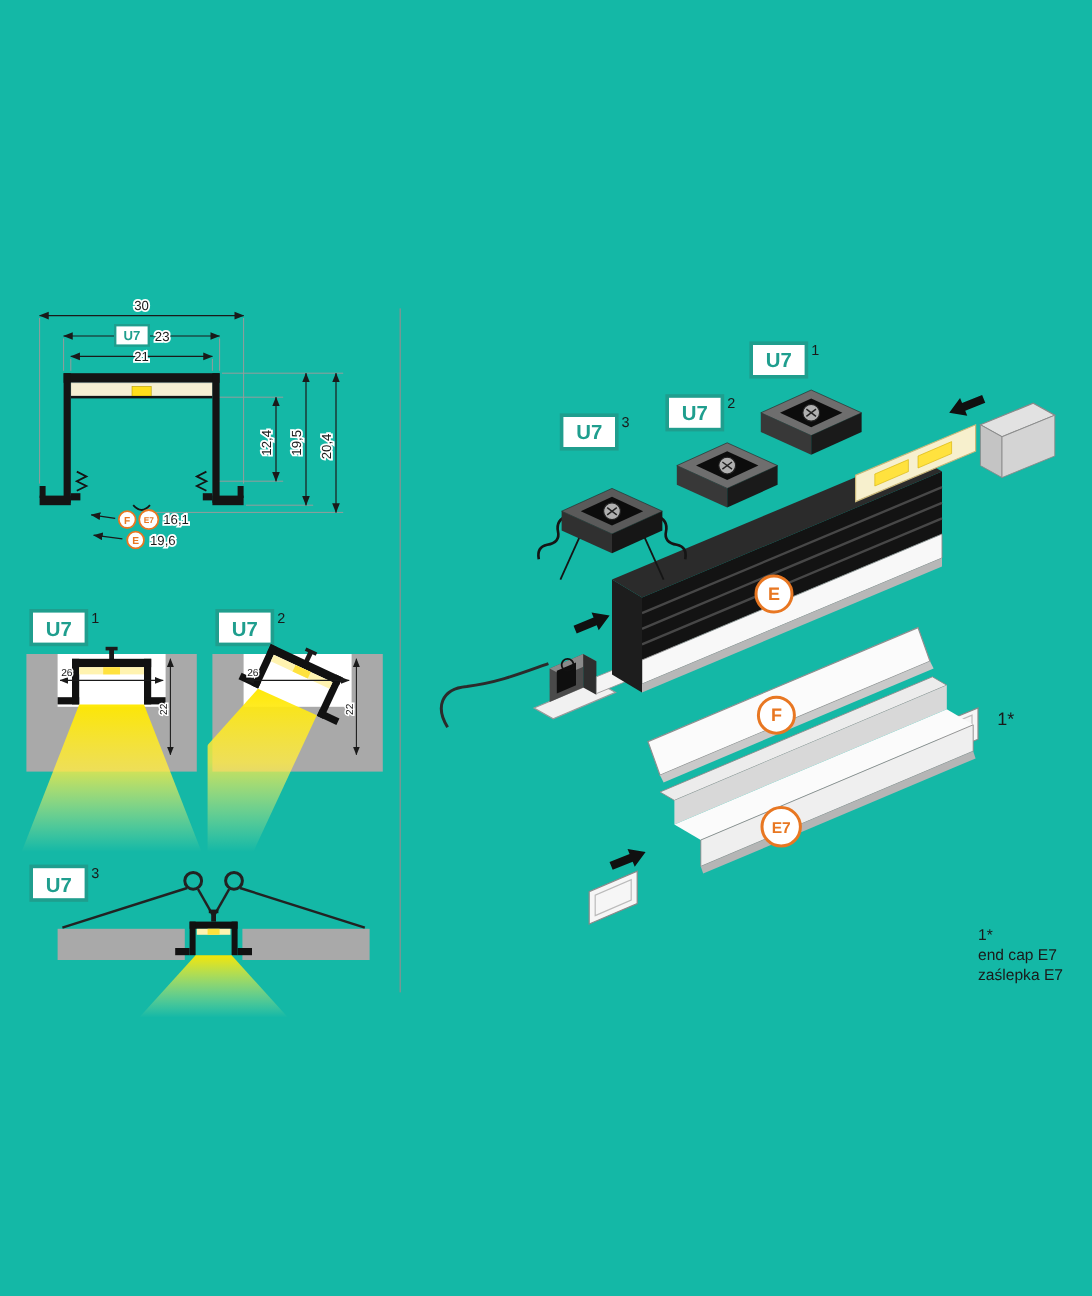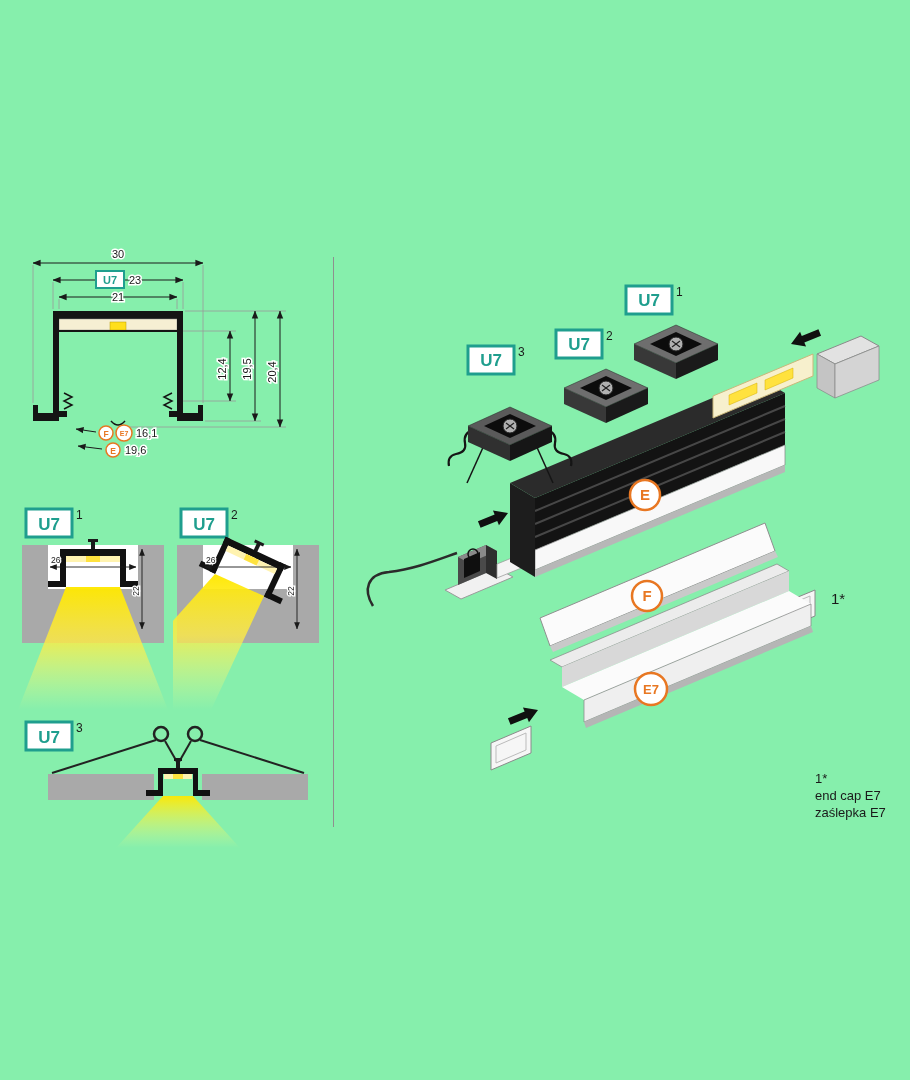--- a/index.html
+++ b/index.html
@@ -1,16 +1,16 @@
 <!DOCTYPE html>
 <html><head>
 <meta charset="utf-8">
 <style>
   html,body{margin:0;padding:0;background:#fff;}
-  .page{position:relative;width:910px;height:1080px;background:#86efac;overflow:hidden;
+  .page{position:relative;width:910px;height:1080px;background:#14b8a6;overflow:hidden;
         font-family:"Liberation Sans",sans-serif;color:#1a1a1a;}
   .abs{position:absolute;}
   svg text{font-family:"Liberation Sans",sans-serif;}
   .dimtxt{font-size:11px;fill:#1a1a1a;paint-order:stroke;stroke:#ffffff;stroke-width:3px;}
   .dimtxt-s{font-size:8.5px;fill:#1a1a1a;paint-order:stroke;stroke:#ffffff;stroke-width:2.5px;}
   .teal-label{font-size:17px;font-weight:bold;fill:#1f9e8e;}
   .teal-label-s{font-size:11px;font-weight:bold;fill:#1f9e8e;}
   .sup{font-size:12px;fill:#1a1a1a;}
   .badge-t{font-weight:bold;fill:#e87722;}
   .divider{background:#8f8f8f;}

